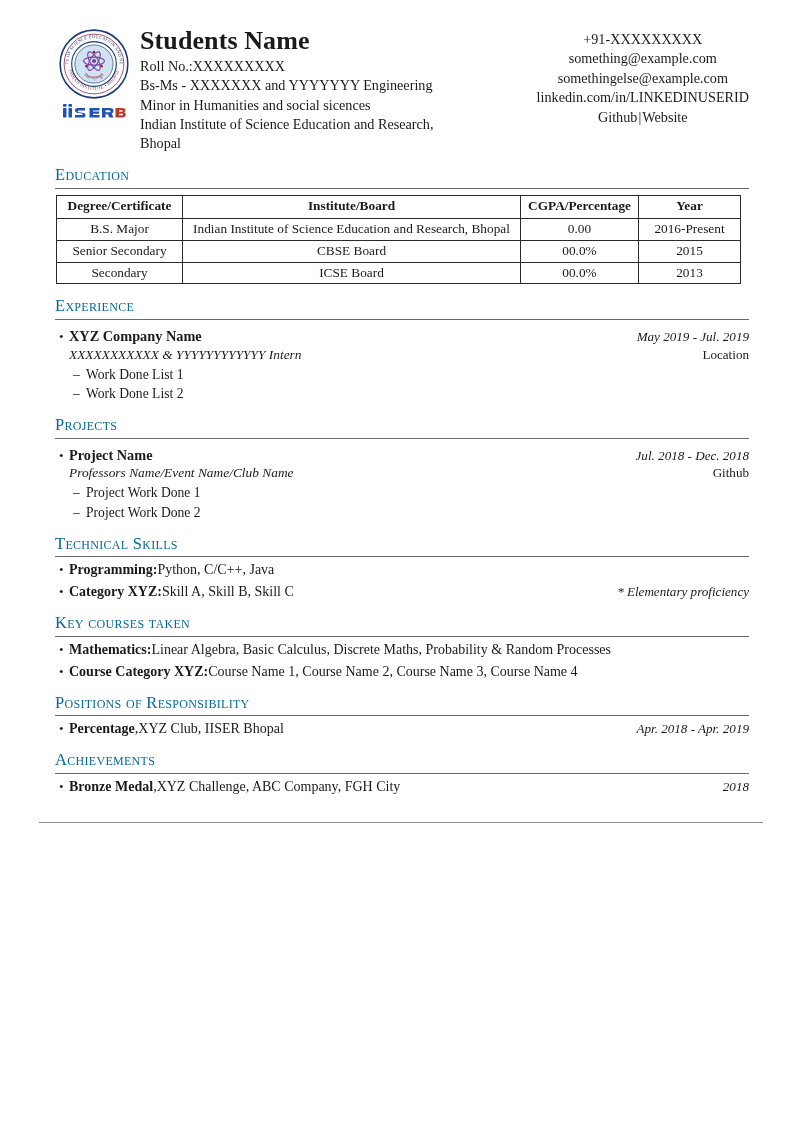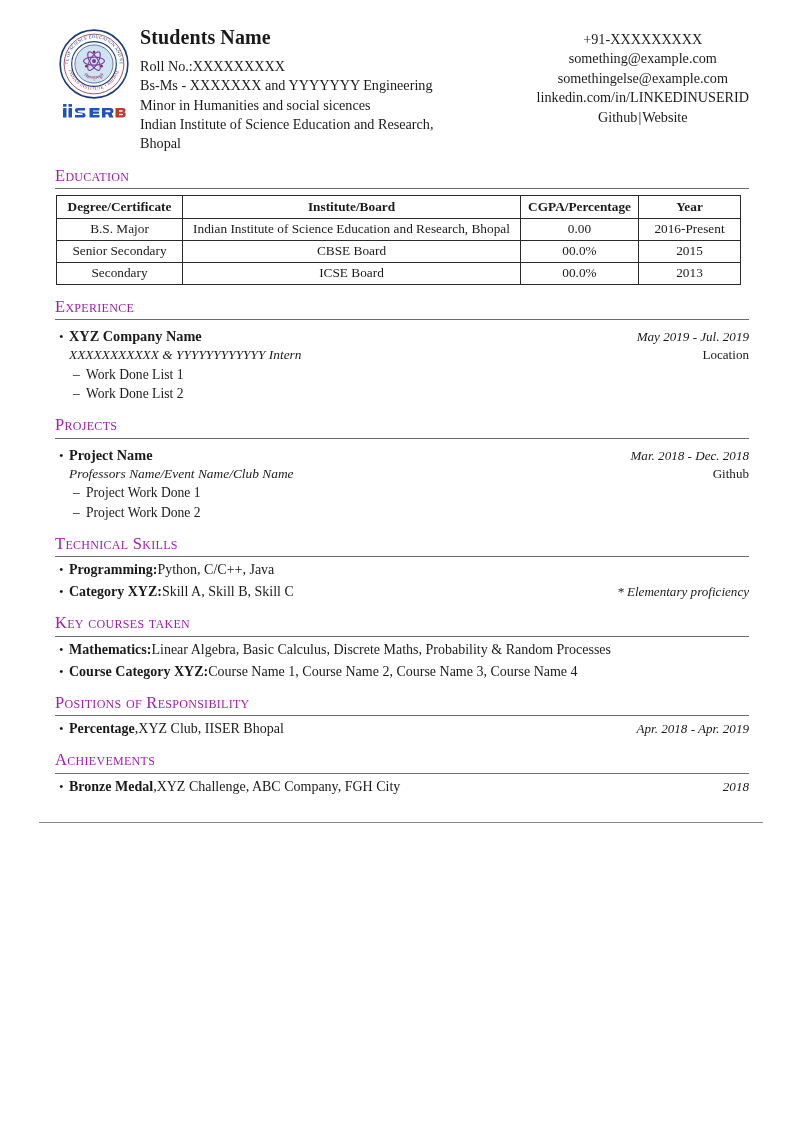--- a/index.html
+++ b/index.html
@@ -53,25 +53,25 @@
   .wordmark {
     display: block;
     margin: 3px auto 0 auto;
   }
   .head-mid {
     flex: 1 1 auto;
     padding-left: 0px;
     min-width: 0;
   }
   .cand-name {
-    font-size: 20px;
+    font-size: 26px;
     font-weight: bold;
     line-height: 1.15;
     letter-spacing: .1px;
-    margin: 0 0 8px 0;
+    margin: 0 0 1px 0;
     white-space: nowrap;
   }
   .head-line {
     font-size: 14.2px;
     line-height: 1.36;
     margin: 0;
     white-space: nowrap;
   }
   .head-line.wrap { white-space: normal; max-width: 330px; }
   .head-right {
@@ -89,21 +89,21 @@
   
   .section {
     margin-top: 12px;
   }
   .sec-title {
     font-size: 16.5px;
     font-variant: small-caps;
     letter-spacing: .3px;
     line-height: 1.18;
     padding-bottom: 1px;
-    color: #a21caf;
+    color: #0369a1;
   }
   .sec-rule {
     border: 0;
     border-top: 1.15px solid #6b6b6b;
     margin: 2px 0 0 0;
     width: 694px;
     height: 0;
   }
 
   
@@ -374,21 +374,21 @@
     </div>
   </div>
 
   <div class="section">
     <div class="sec-title">Projects</div>
     <hr class="sec-rule">
     <div class="entry">
       <div class="entry-row">
         <span class="bullet">•</span>
         <span class="entry-main entry-title">Project Name</span>
-        <span class="entry-right">Mar. 2018 - Dec. 2018</span>
+        <span class="entry-right">Jul. 2018 - Dec. 2018</span>
       </div>
       <div class="entry-sub-row">
         <span class="sub-indent"></span>
         <span class="entry-sub">Professors Name/Event Name/Club Name</span>
         <span class="entry-right plain">Github</span>
       </div>
       <ul class="dash-list">
         <li><span class="dash">–</span><span>Project Work Done 1</span></li>
         <li><span class="dash">–</span><span>Project Work Done 2</span></li>
       </ul>

